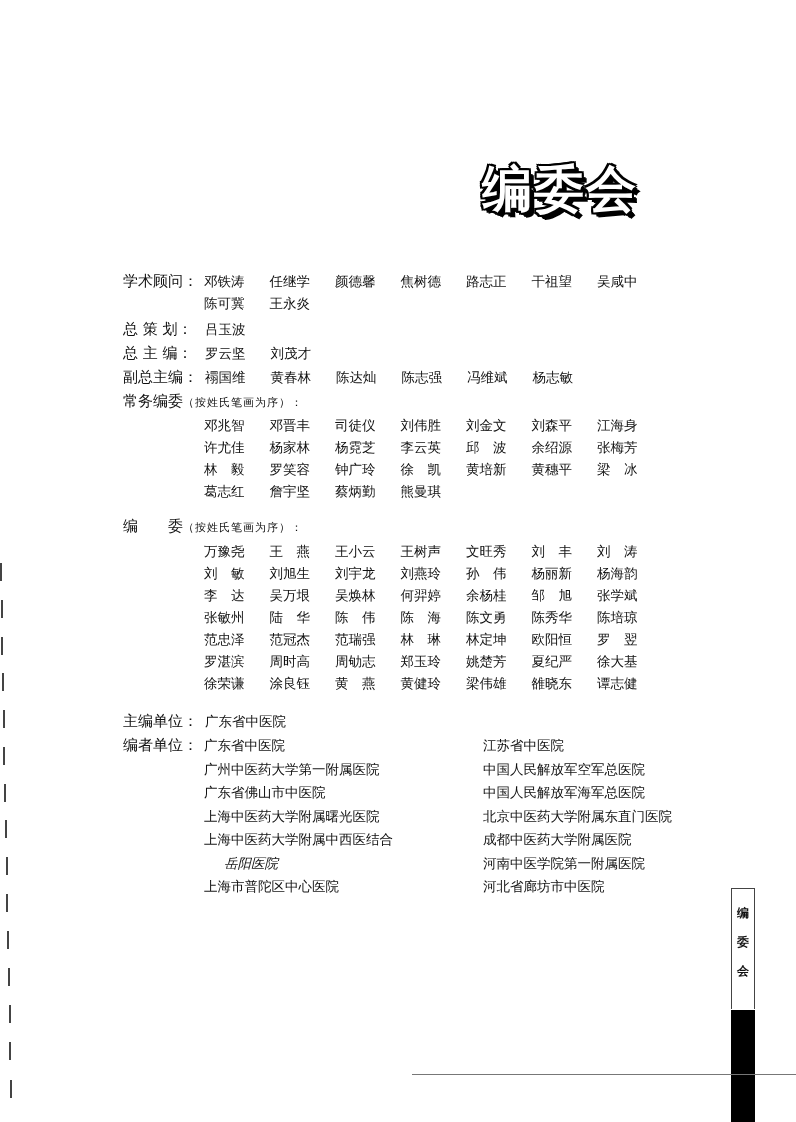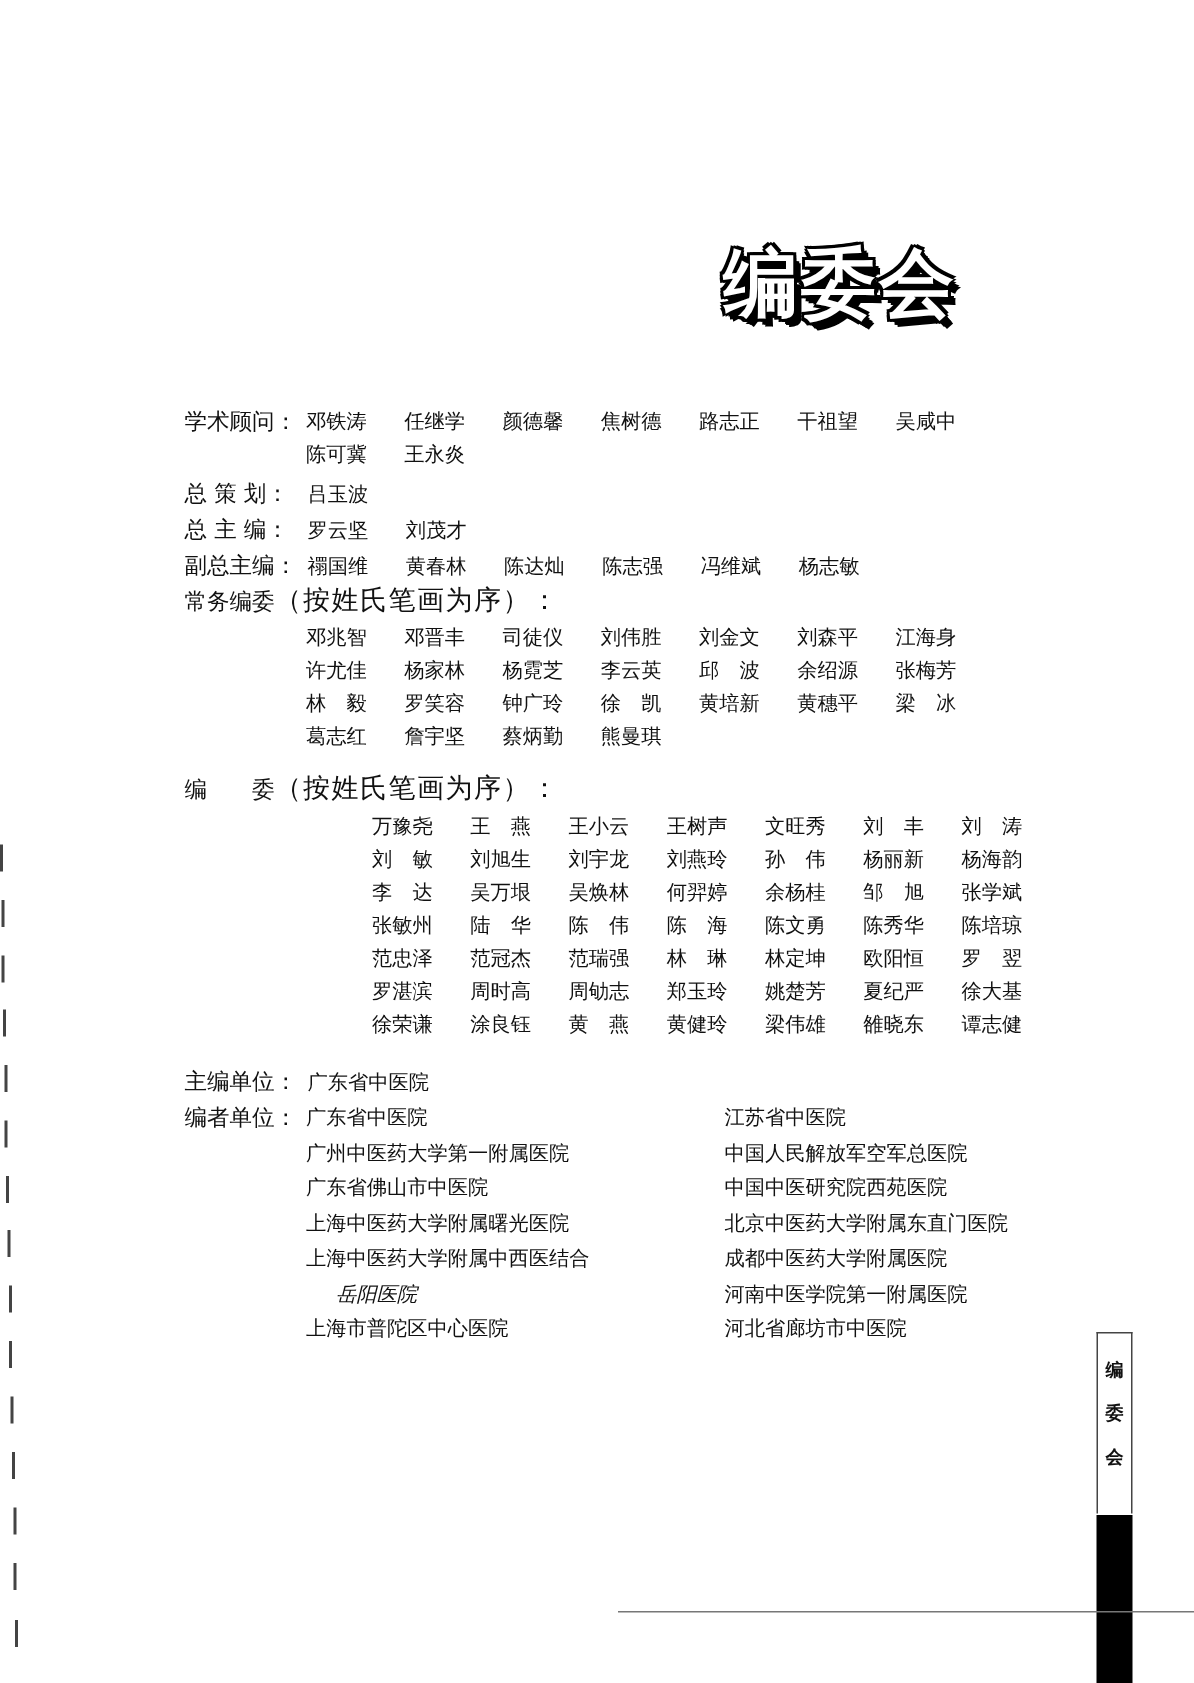--- a/index.html
+++ b/index.html
@@ -8,21 +8,21 @@
     .title { position: absolute; left: 482px; top: 158px; width: 180px; height: 62px;
              font-family: Liberation Sans, sans-serif; font-weight: bold; font-size: 50px;
              letter-spacing: 2px; color: #fff;
              text-shadow: 2px 0 0 #000, -2px 0 0 #000, 0 2px 0 #000, 0 -2px 0 #000,
                           2px 2px 0 #000, -2px -2px 0 #000, 2px -2px 0 #000, -2px 2px 0 #000,
                           4px 4px 0 #000, 5px 5px 0 #000, 3px 4px 0 #000;
              line-height: 62px; }
     .row { position: absolute; left: 123px; height: 22px; font-size: 14px; line-height: 22px; white-space: nowrap; }
     .label { display: inline-block; width: 82px; font-family: "DejaVu Sans", sans-serif; font-weight: normal; font-size: 15px; }
     .label.wide { width: auto; }
-    .note { font-family: Liberation Mono, monospace; font-weight: normal; font-size: 18px; letter-spacing: 1px; }
+    .note { font-family: Liberation Sans, sans-serif; font-weight: normal; font-size: 11px; letter-spacing: 1px; }
     .names { position: absolute; left: 204px; font-size: 14px; line-height: 22px; white-space: nowrap; }
     .name { display: inline-block; width: 65.5px; font-family: "DejaVu Sans", sans-serif; font-size: 13.5px; }
     .unit { position: absolute; font-family: "DejaVu Sans", sans-serif; font-size: 13.5px; line-height: 23.5px; white-space: nowrap; }
     .tab { position: absolute; left: 731px; top: 888px; width: 22px; height: 120px; border: 1px solid #444; border-bottom: none; background: #fff; }
     .tab-char { display: block; text-align: center; font-family: "DejaVu Sans", sans-serif; font-weight: bold; font-size: 12px; line-height: 12px; margin-top: 17px; }
     .tab-char:first-child { margin-top: 18px; }
     .tab-black { position: absolute; left: 731px; top: 1010px; width: 24px; height: 112px; background: #000; }
     .bottom-line { position: absolute; left: 412px; top: 1074px; width: 384px; height: 1px; background: #777; }
     .margin-tick { position: absolute; width: 2px; height: 18px; background: #444; }
   </style>
@@ -69,21 +69,21 @@
     <span class="name">林　毅</span><span class="name">罗笑容</span><span class="name">钟广玲</span><span class="name">徐　凯</span><span class="name">黄培新</span><span class="name">黄穗平</span><span class="name">梁　冰</span>
   </div>
   <div>
     <span class="name">葛志红</span><span class="name">詹宇坚</span><span class="name">蔡炳勤</span><span class="name">熊曼琪</span>
   </div>
 </div>
 
 <div class="row" style="top:515px;">
   <span class="label wide">编　　委</span><span class="note">（按姓氏笔画为序）：</span>
 </div>
-<div class="names" style="top:540px;margin-left:44px;">
+<div class="names" style="top:540px;">
   <div>
     <span class="name">万豫尧</span><span class="name">王　燕</span><span class="name">王小云</span><span class="name">王树声</span><span class="name">文旺秀</span><span class="name">刘　丰</span><span class="name">刘　涛</span>
   </div>
   <div>
     <span class="name">刘　敏</span><span class="name">刘旭生</span><span class="name">刘宇龙</span><span class="name">刘燕玲</span><span class="name">孙　伟</span><span class="name">杨丽新</span><span class="name">杨海韵</span>
   </div>
   <div>
     <span class="name">李　达</span><span class="name">吴万垠</span><span class="name">吴焕林</span><span class="name">何羿婷</span><span class="name">余杨桂</span><span class="name">邹　旭</span><span class="name">张学斌</span>
   </div>
   <div>
@@ -112,21 +112,21 @@
   <div>广州中医药大学第一附属医院</div>
   <div>广东省佛山市中医院</div>
   <div>上海中医药大学附属曙光医院</div>
   <div>上海中医药大学附属中西医结合</div>
   <div style="padding-left:20px;font-style:italic;">岳阳医院</div>
   <div>上海市普陀区中心医院</div>
 </div>
 <div class="unit" style="left:483px; top:734px;">
   <div>江苏省中医院</div>
   <div>中国人民解放军空军总医院</div>
-  <div>中国中医研究院西苑医院</div>
+  <div>中国人民解放军海军总医院</div>
   <div>北京中医药大学附属东直门医院</div>
   <div>成都中医药大学附属医院</div>
   <div>河南中医学院第一附属医院</div>
   <div>河北省廊坊市中医院</div>
 </div>
 
 <div class="tab">
   <span class="tab-char">编</span>
   <span class="tab-char">委</span>
   <span class="tab-char">会</span>

